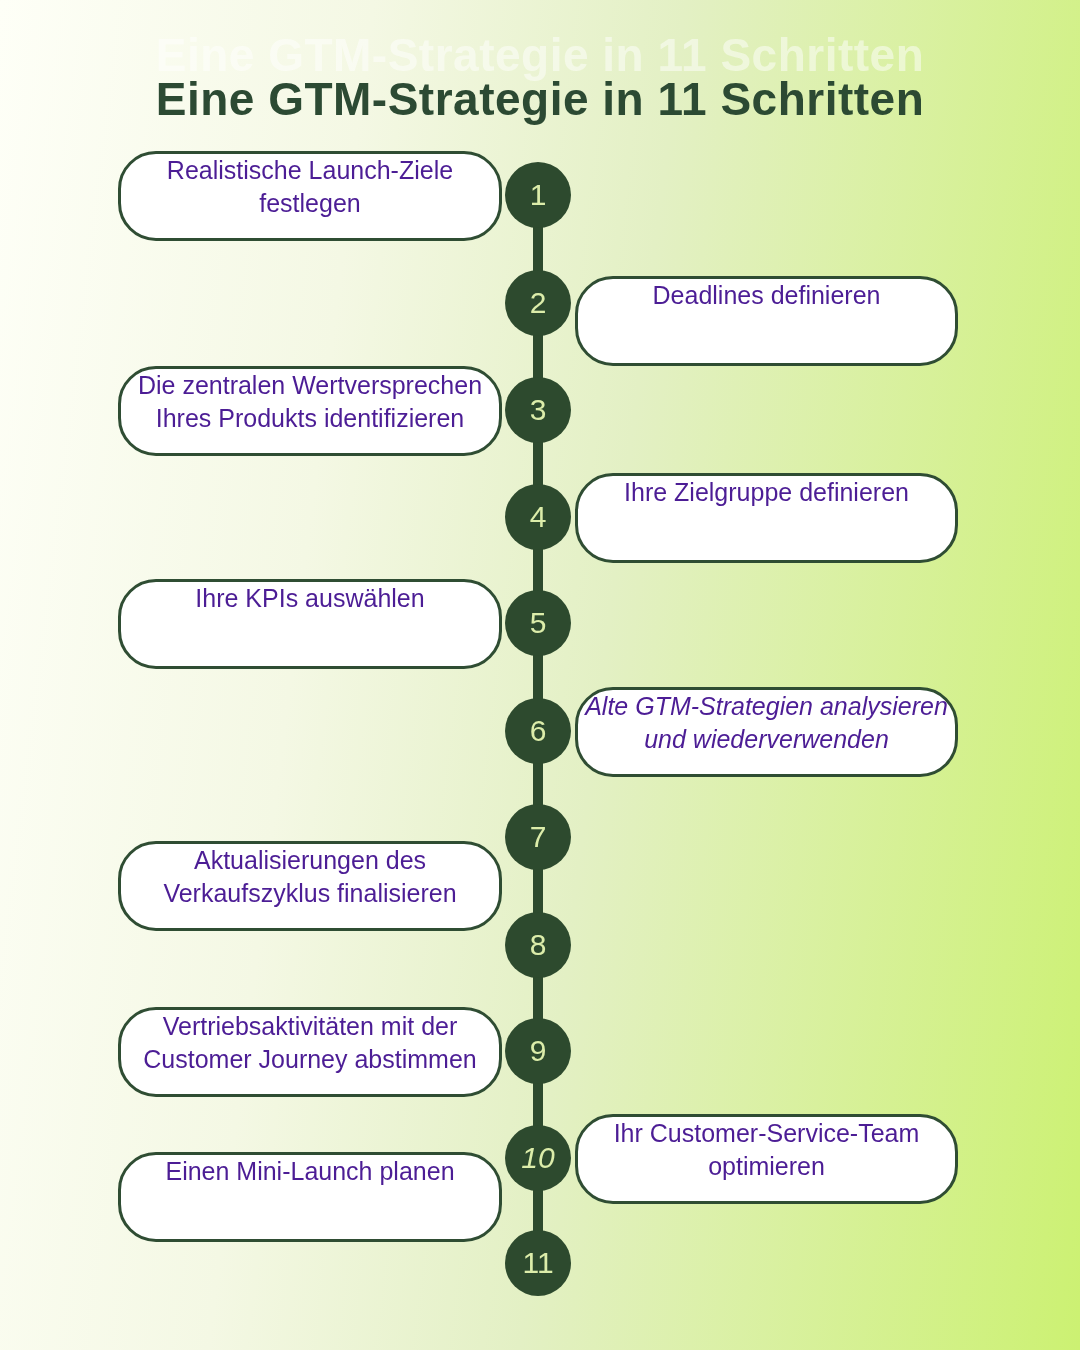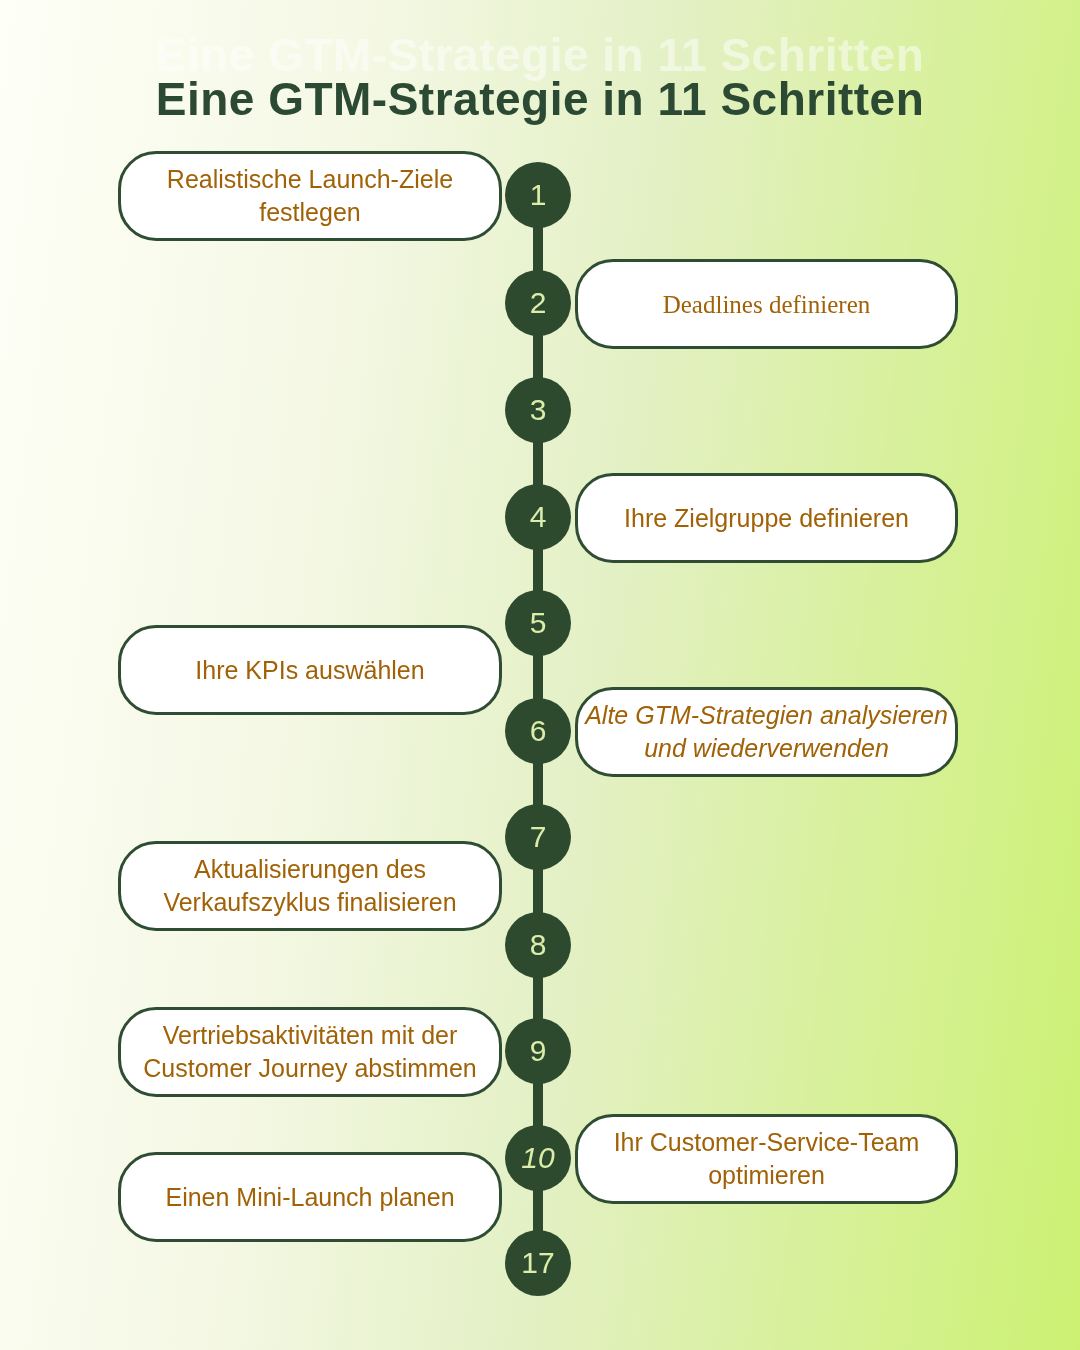--- a/index.html
+++ b/index.html
@@ -58,37 +58,37 @@
     font-size: 30px;
     z-index: 3;
   }
   .step-box {
     position: absolute;
     height: 90px;
     background: #ffffff;
     border: 3px solid #2f4d33;
     border-radius: 38px;
     display: flex;
-    align-items: center;
+    align-items: flex-start;
     justify-content: center;
     text-align: center;
     font-size: 25px;
     line-height: 1.32;
-    color: #a16207;
+    color: #4c1d95;
     padding: 0 6px;
     z-index: 2;
   }
   .box-left  { left: 118px; width: 384px; }
   .box-right { left: 575px; width: 383px; }
 
   .c1  { top: 162px; }  .b1  { top: 151px; }
-  .c2  { top: 270px; }  .b2  { top: 259px; font-family: Liberation Serif, serif; }
+  .c2  { top: 270px; }  .b2  { top: 276px; }
   .c3  { top: 377px; }  .b3  { top: 366px; }
   .c4  { top: 484px; }  .b4  { top: 473px; }
-  .c5  { top: 590px; }  .b5  { top: 579px; margin-top: 46px; }
+  .c5  { top: 590px; }  .b5  { top: 579px; }
   .c6  { top: 698px; }  .b6  { top: 687px; font-style: italic; }
   .c7  { top: 804px; }  .b7  { top: 793px; margin-top: 48px; }
   .c8  { top: 912px; }  .b8  { top: 901px; }
   .c9  { top: 1018px; } .b9  { top: 1007px; }
   .c10 { top: 1125px; font-style: italic; } .b10 { top: 1114px; }
   .c11 { top: 1230px; } .b11 { top: 1152px; }
 </style>
 </head>
 <body>
 
@@ -106,20 +106,23 @@
     <span>1</span>
   </div>
 
   <div class="step-box box-right b2">
     <span>Deadlines definieren</span>
   </div>
   <div class="step-circle c2">
     <span>2</span>
   </div>
 
+  <div class="step-box box-left b3">
+    <span>Die zentralen Wertversprechen Ihres Produkts identifizieren</span>
+  </div>
   <div class="step-circle c3">
     <span>3</span>
   </div>
 
   <div class="step-box box-right b4">
     <span>Ihre Zielgruppe definieren</span>
   </div>
   <div class="step-circle c4">
     <span>4</span>
   </div>
@@ -160,16 +163,16 @@
     <span>Ihr Customer-Service-Team optimieren</span>
   </div>
   <div class="step-circle c10">
     <span>10</span>
   </div>
 
   <div class="step-box box-left b11">
     <span>Einen Mini-Launch planen</span>
   </div>
   <div class="step-circle c11">
-    <span>17</span>
+    <span>11</span>
   </div>
 
 </div>
 
 </body></html>

